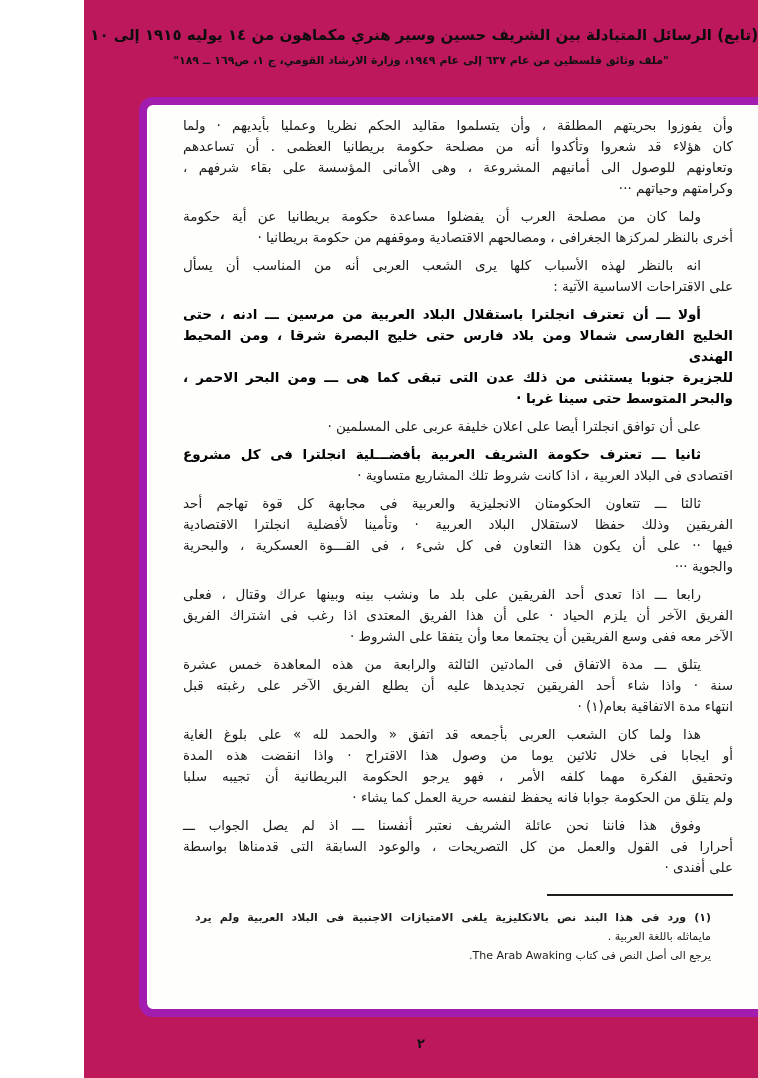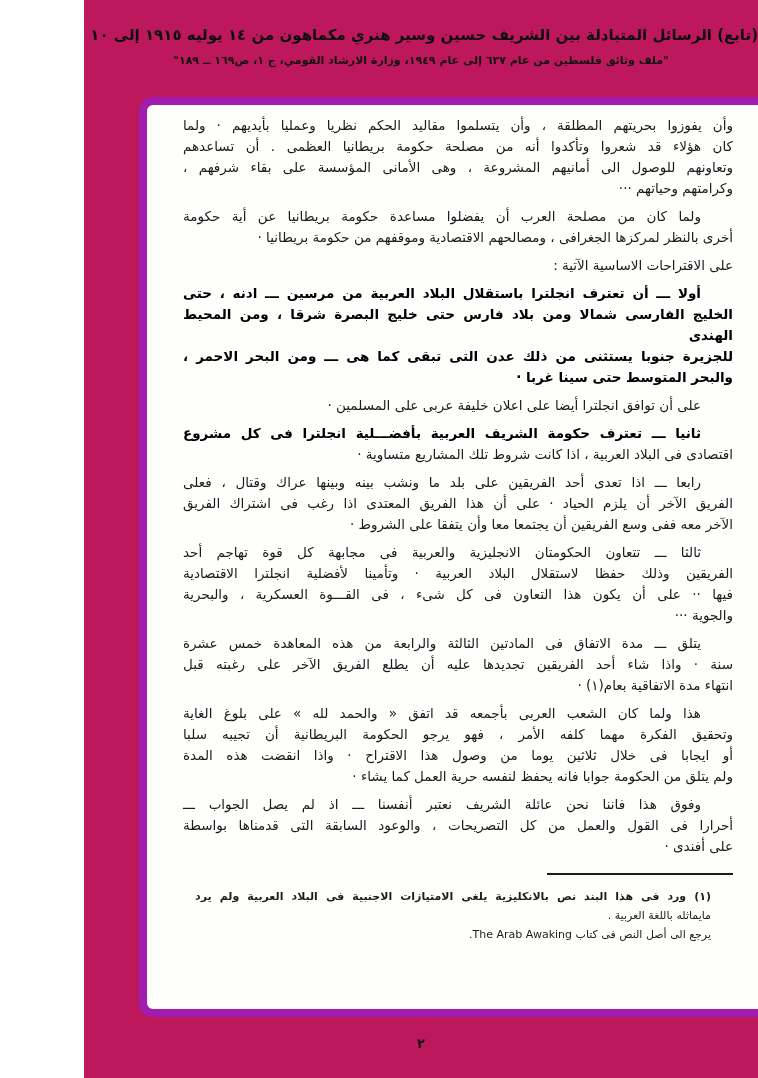--- a/index.html
+++ b/index.html
@@ -70,55 +70,56 @@
             <div class="line">وأن يفوزوا بحريتهم المطلقة ، وأن يتسلموا مقاليد الحكم نظريا وعمليا بأيديهم · ولما</div>
             <div class="line">كان هؤلاء قد شعروا وتأكدوا أنه من مصلحة حكومة بريطانيا العظمى . أن تساعدهم</div>
             <div class="line">وتعاونهم للوصول الى أمانيهم المشروعة ، وهى الأمانى المؤسسة على بقاء شرفهم ،</div>
             <div class="line lastline">وكرامتهم وحياتهم ···</div>
           </div>
           <div class="para">
             <div class="line firstline">ولما كان من مصلحة العرب أن يفضلوا مساعدة حكومة بريطانيا عن أية حكومة</div>
             <div class="line lastline">أخرى بالنظر لمركزها الجغرافى ، ومصالحهم الاقتصادية وموقفهم من حكومة بريطانيا ·</div>
           </div>
           <div class="para">
+            <div class="line firstline">انه بالنظر لهذه الأسباب كلها يرى الشعب العربى أنه من المناسب أن يسأل</div>
             <div class="line lastline">على الاقتراحات الاساسية الآتية :</div>
           </div>
           <div class="para">
             <div class="line firstline boldline">أولا ـــ أن تعترف انجلترا باستقلال البلاد العربية من مرسين ـــ ادنه ، حتى</div>
             <div class="line boldline">الخليج الفارسى شمالا ومن بلاد فارس حتى خليج البصرة شرقا ، ومن المحيط الهندى</div>
             <div class="line boldline">للجزيرة جنوبا يستثنى من ذلك عدن التى تبقى كما هى ـــ ومن البحر الاحمر ،</div>
             <div class="line lastline boldline">والبحر المتوسط حتى سينا غربا ·</div>
           </div>
           <div class="para">
             <div class="line lastline firstline">على أن توافق انجلترا أيضا على اعلان خليفة عربى على المسلمين ·</div>
           </div>
           <div class="para">
             <div class="line firstline boldline">ثانيا ـــ تعترف حكومة الشريف العربية بأفضـــلية انجلترا فى كل مشروع</div>
             <div class="line lastline">اقتصادى فى البلاد العربية ، اذا كانت شروط تلك المشاريع متساوية ·</div>
           </div>
           <div class="para">
-            <div class="line firstline">رابعا ـــ اذا تعدى أحد الفريقين على بلد ما ونشب بينه وبينها عراك وقتال ، فعلى</div>
-            <div class="line">الفريق الآخر أن يلزم الحياد · على أن هذا الفريق المعتدى اذا رغب فى اشتراك الفريق</div>
-            <div class="line lastline">الآخر معه ففى وسع الفريقين أن يجتمعا معا وأن يتفقا على الشروط ·</div>
-          </div>
-          <div class="para">
             <div class="line firstline">ثالثا ـــ تتعاون الحكومتان الانجليزية والعربية فى مجابهة كل قوة تهاجم أحد</div>
             <div class="line">الفريقين وذلك حفظا لاستقلال البلاد العربية · وتأمينا لأفضلية انجلترا الاقتصادية</div>
             <div class="line">فيها ·· على أن يكون هذا التعاون فى كل شىء ، فى القـــوة العسكرية ، والبحرية</div>
             <div class="line lastline">والجوية ···</div>
+          </div>
+          <div class="para">
+            <div class="line firstline">رابعا ـــ اذا تعدى أحد الفريقين على بلد ما ونشب بينه وبينها عراك وقتال ، فعلى</div>
+            <div class="line">الفريق الآخر أن يلزم الحياد · على أن هذا الفريق المعتدى اذا رغب فى اشتراك الفريق</div>
+            <div class="line lastline">الآخر معه ففى وسع الفريقين أن يجتمعا معا وأن يتفقا على الشروط ·</div>
           </div>
           <div class="para">
             <div class="line firstline">يتلق ـــ مدة الاتفاق فى المادتين الثالثة والرابعة من هذه المعاهدة خمس عشرة</div>
             <div class="line">سنة · واذا شاء أحد الفريقين تجديدها عليه أن يطلع الفريق الآخر على رغبته قبل</div>
             <div class="line lastline">انتهاء مدة الاتفاقية بعام(١) ·</div>
           </div>
           <div class="para">
             <div class="line firstline">هذا ولما كان الشعب العربى بأجمعه قد اتفق « والحمد لله » على بلوغ الغاية</div>
+            <div class="line">أو ايجابا فى خلال ثلاثين يوما من وصول هذا الاقتراح · واذا انقضت هذه المدة</div>
             <div class="line">وتحقيق الفكرة مهما كلفه الأمر ، فهو يرجو الحكومة البريطانية أن تجيبه سلبا</div>
-            <div class="line">أو ايجابا فى خلال ثلاثين يوما من وصول هذا الاقتراح · واذا انقضت هذه المدة</div>
             <div class="line lastline">ولم يتلق من الحكومة جوابا فانه يحفظ لنفسه حرية العمل كما يشاء ·</div>
           </div>
           <div class="para">
             <div class="line firstline">وفوق هذا فاننا نحن عائلة الشريف نعتبر أنفسنا ـــ اذ لم يصل الجواب ـــ</div>
             <div class="line">أحرارا فى القول والعمل من كل التصريحات ، والوعود السابقة التى قدمناها بواسطة</div>
             <div class="line lastline">على أفندى ·</div>
           </div>
         </div>
       <div class="fnsep"></div>
       <div class="footnote">

